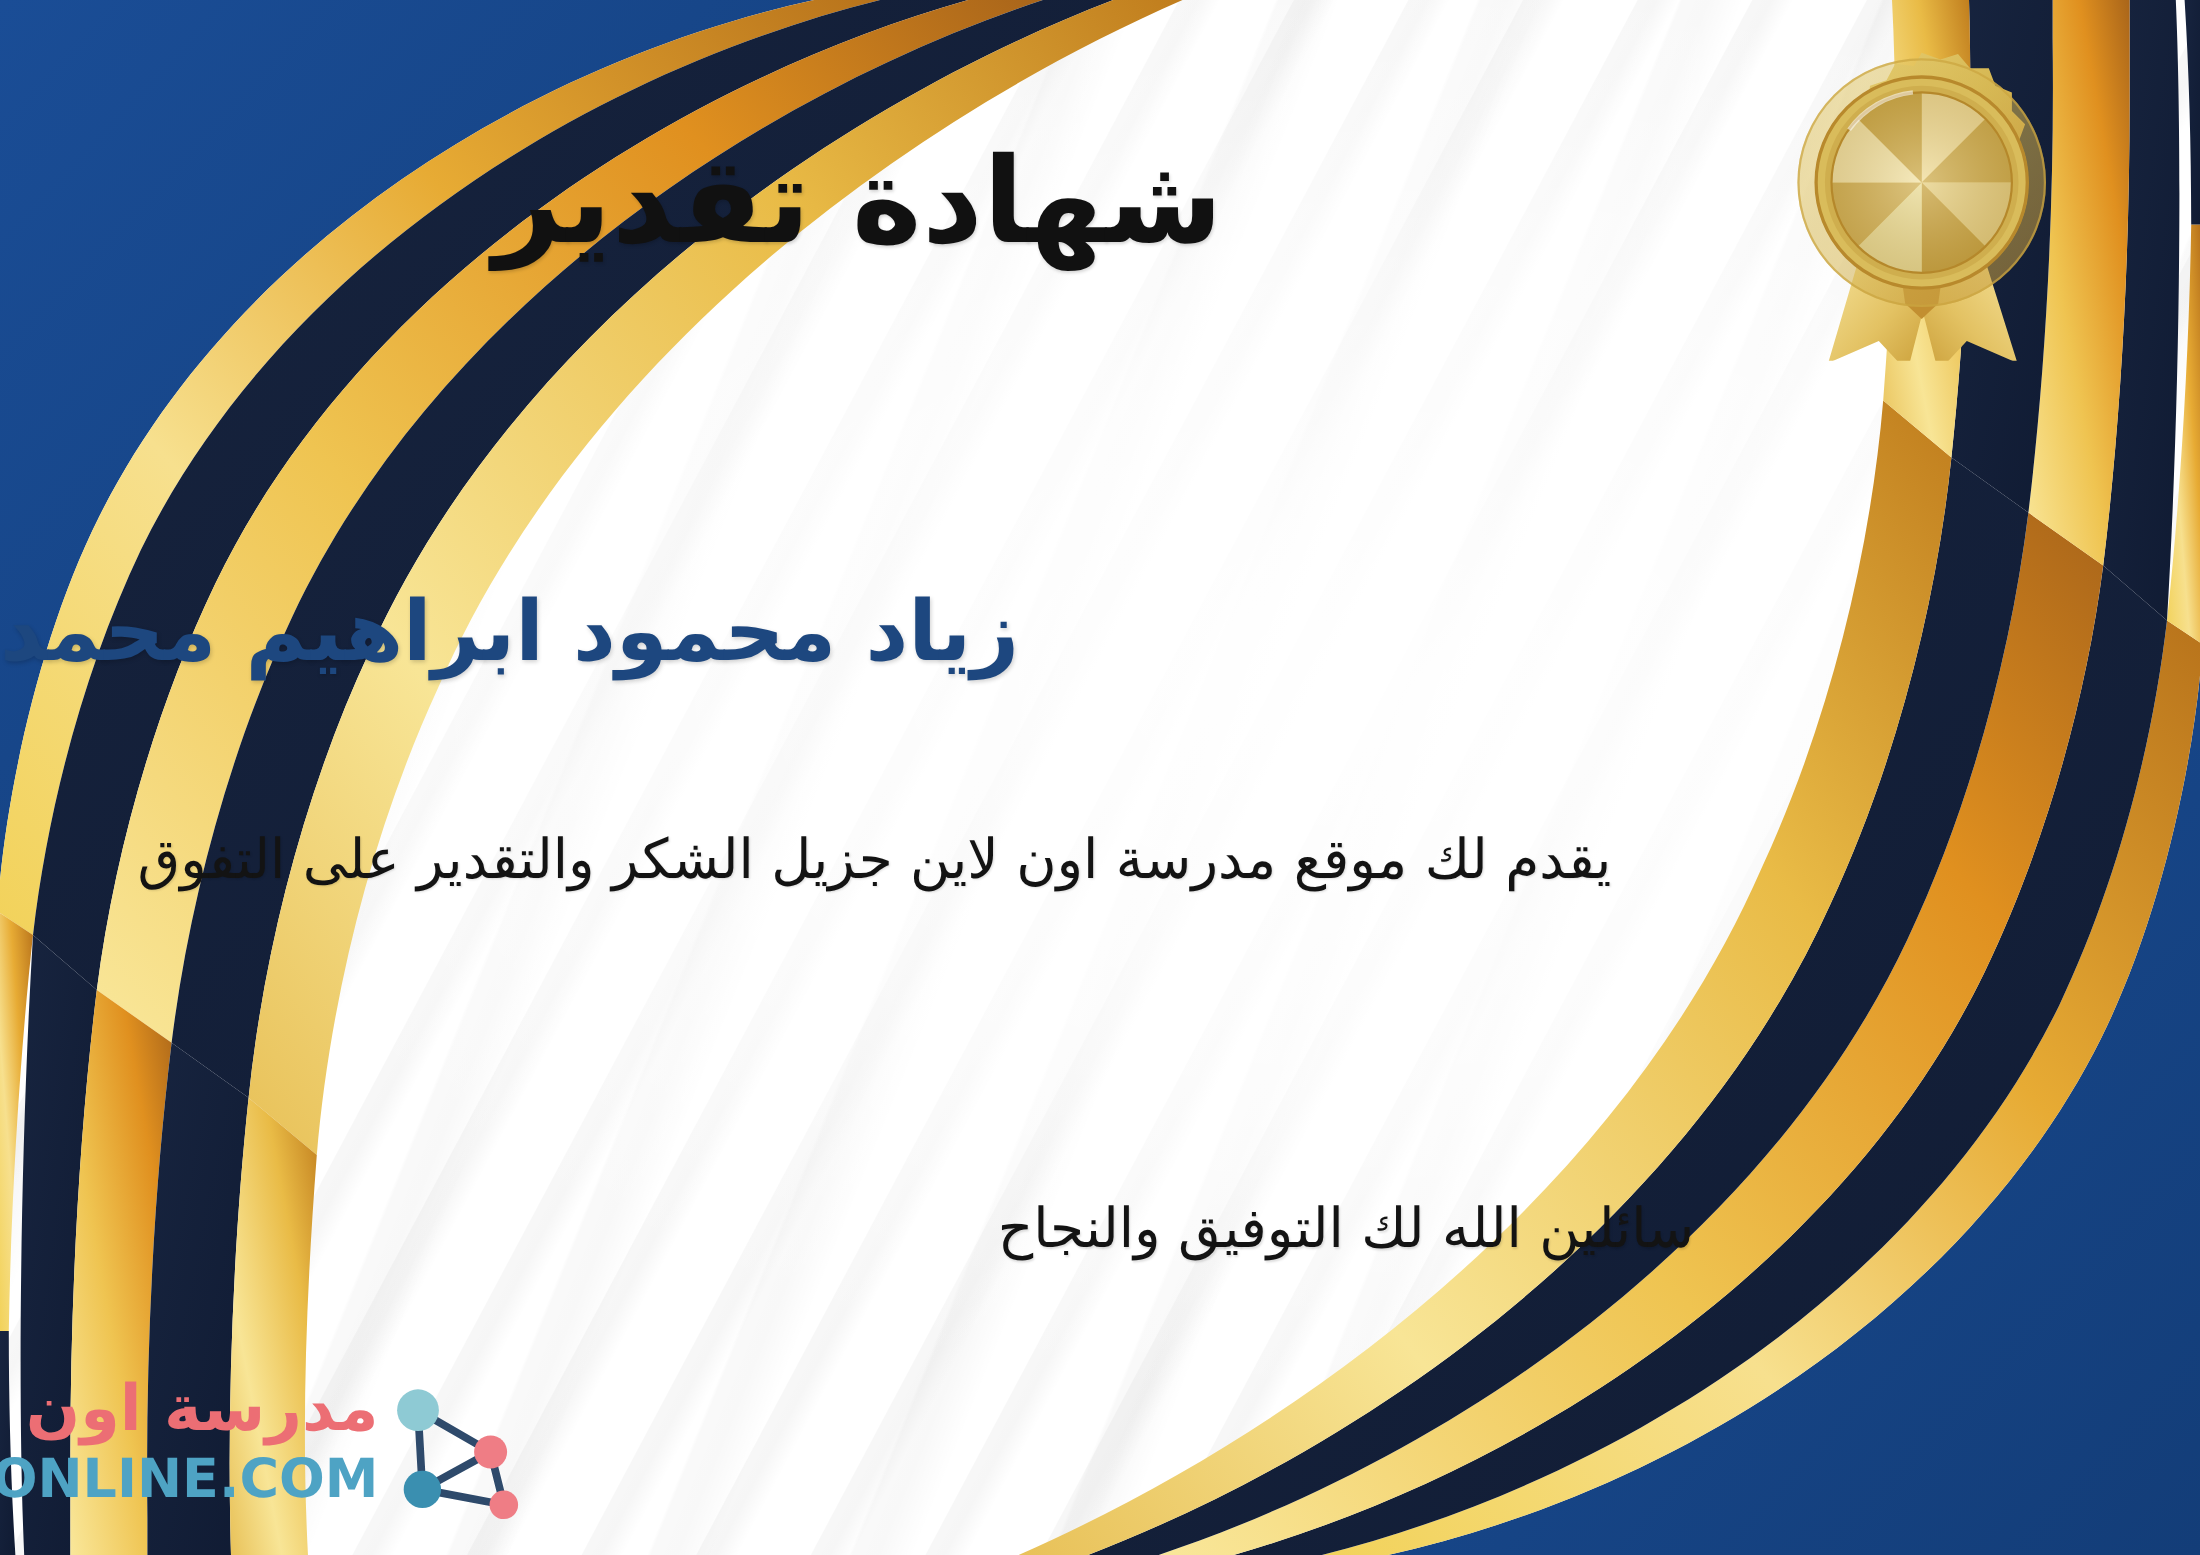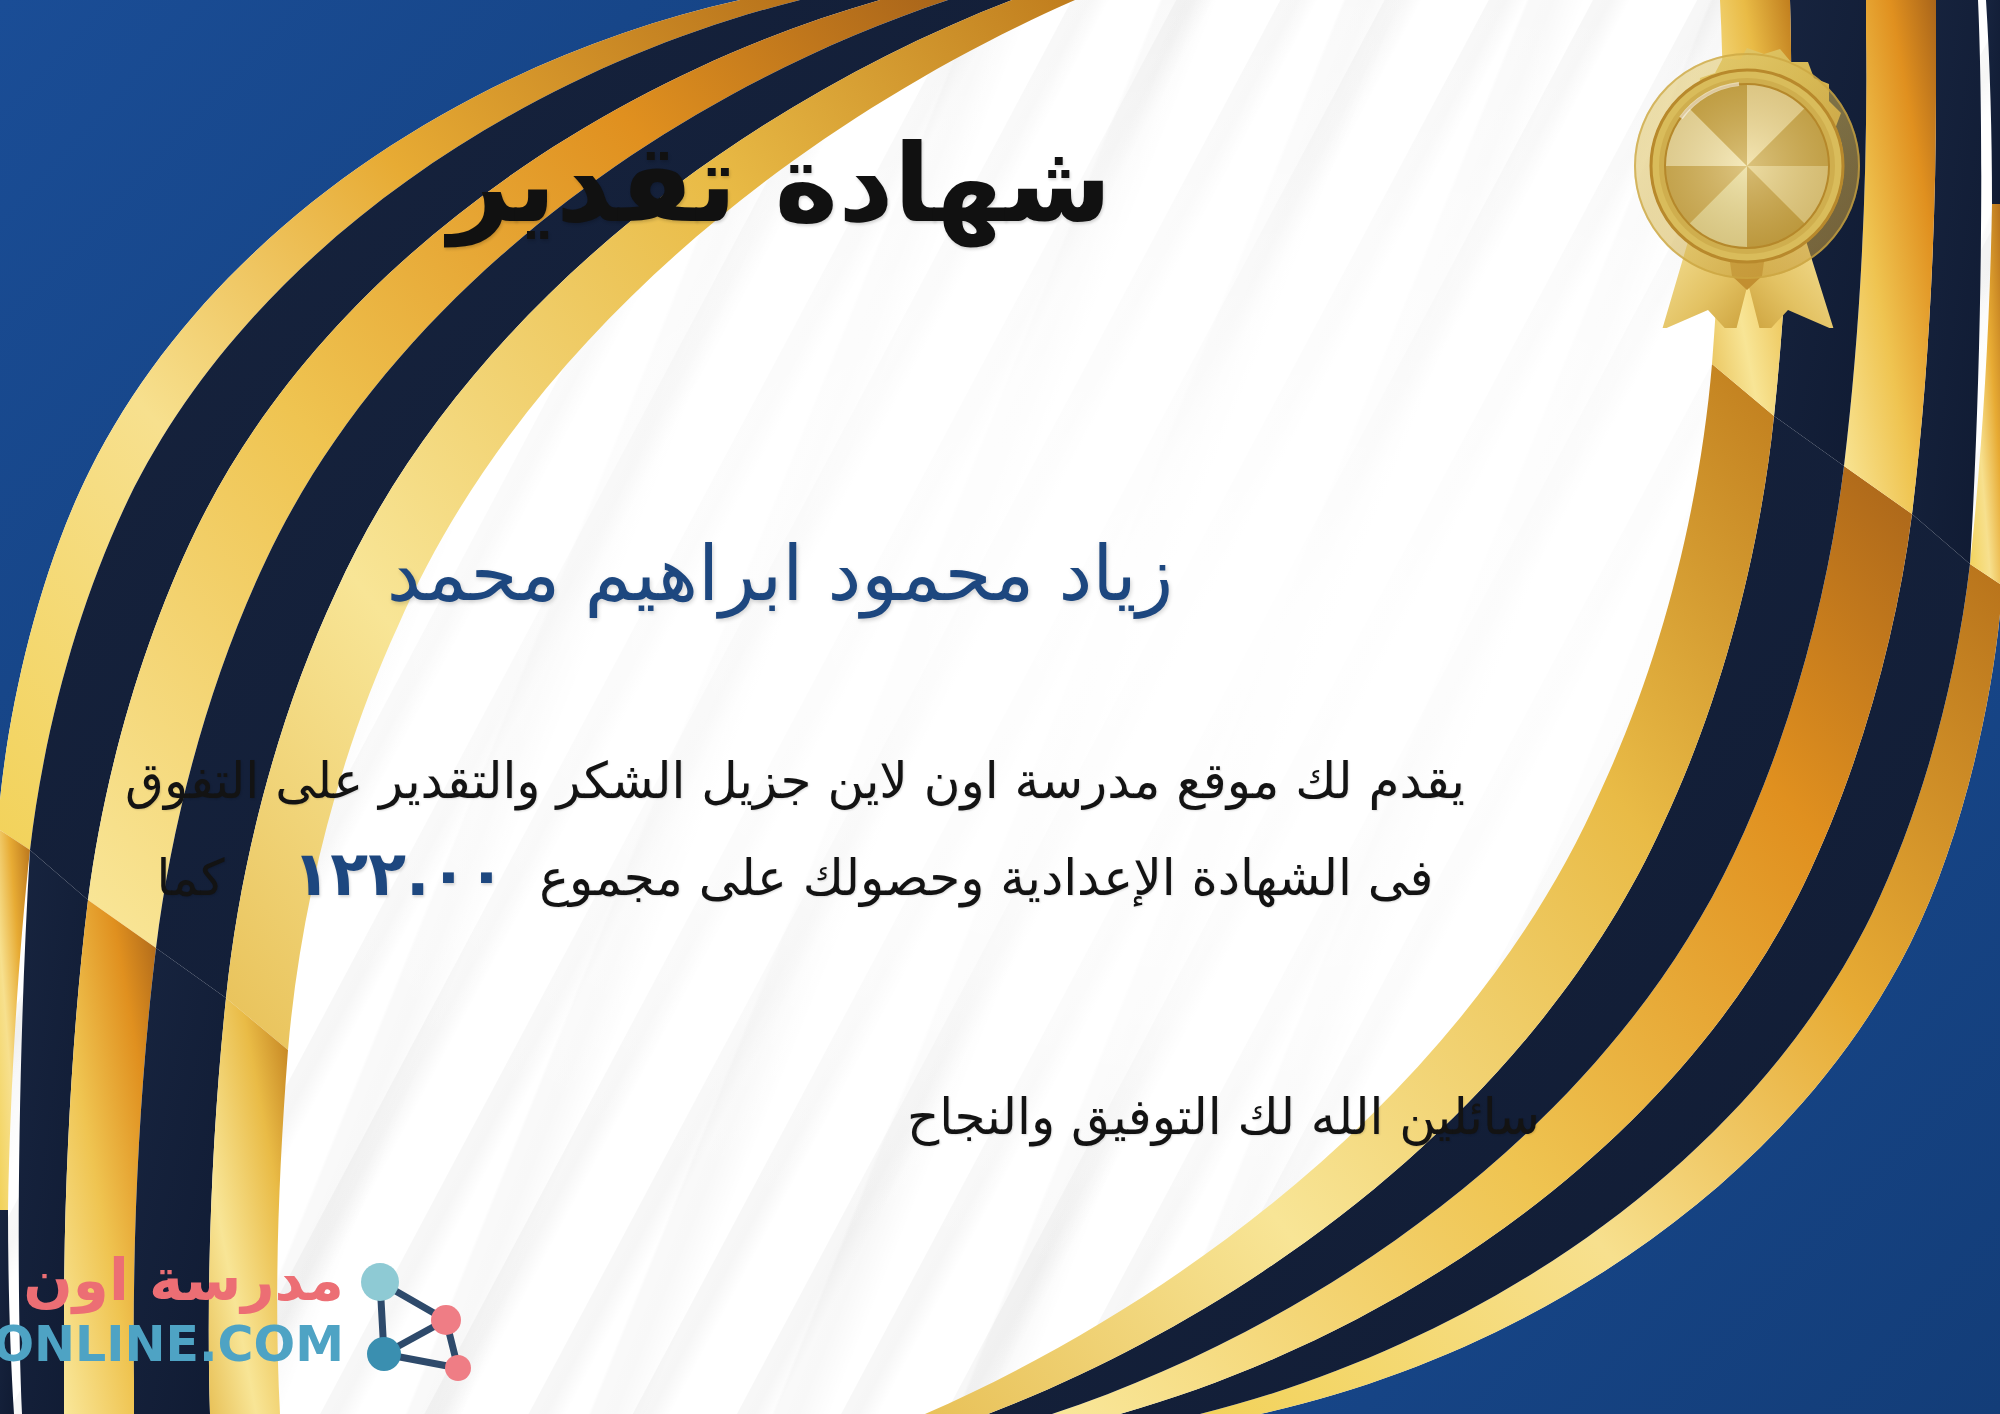--- a/index.html
+++ b/index.html
@@ -90,23 +90,23 @@
     letter-spacing: 1px;
     color: #111111;
     line-height: 1.18;
     text-shadow: 1px 2px 3px rgba(0,0,0,0.16);
   }
   .student-name {
     position: absolute;
     top: 528px;
     left: 0;
     width: 1560px;
-    text-align: center;
+    text-align: left;
     font-size: 76px;
-    font-weight: 400;
+    font-weight: 700;
     color: #1d477f;
     line-height: 1.2;
     text-shadow: 1px 2px 4px rgba(0,0,0,0.18);
   }
   .body-block {
     position: absolute;
     top: 740px;
     left: 50px;
     width: 1490px;
     text-align: center;
@@ -343,21 +343,20 @@
   </div>
 
   <div class="content">
 
     <div class="cert-title">شهادة تقدير</div>
 
     <div class="student-name">زياد محمود ابراهيم محمد</div>
 
     <div class="body-block">
       <div class="body-line">يقدم لك موقع مدرسة اون لاين جزيل الشكر  والتقدير على التفوق</div>
-      <div class="body-line"><span>فى الشهادة الإعدادية وحصولك على مجموع</span><span class="grade-value">١٢٢.٠٠</span><span class="gap-sm"></span><span>كما</span></div>
     </div>
 
     <div class="closing-line">سائلين الله لك التوفيق  والنجاح</div>
   </div>
 
   <div class="brand-logo">
     <div class="brand-ar">مدرسة اون لاين</div>
     <div class="brand-url">MADRSA-ONLINE.COM</div>
     <div class="brand-net">
       <svg viewBox="0 0 136 126" xmlns="http://www.w3.org/2000/svg">

